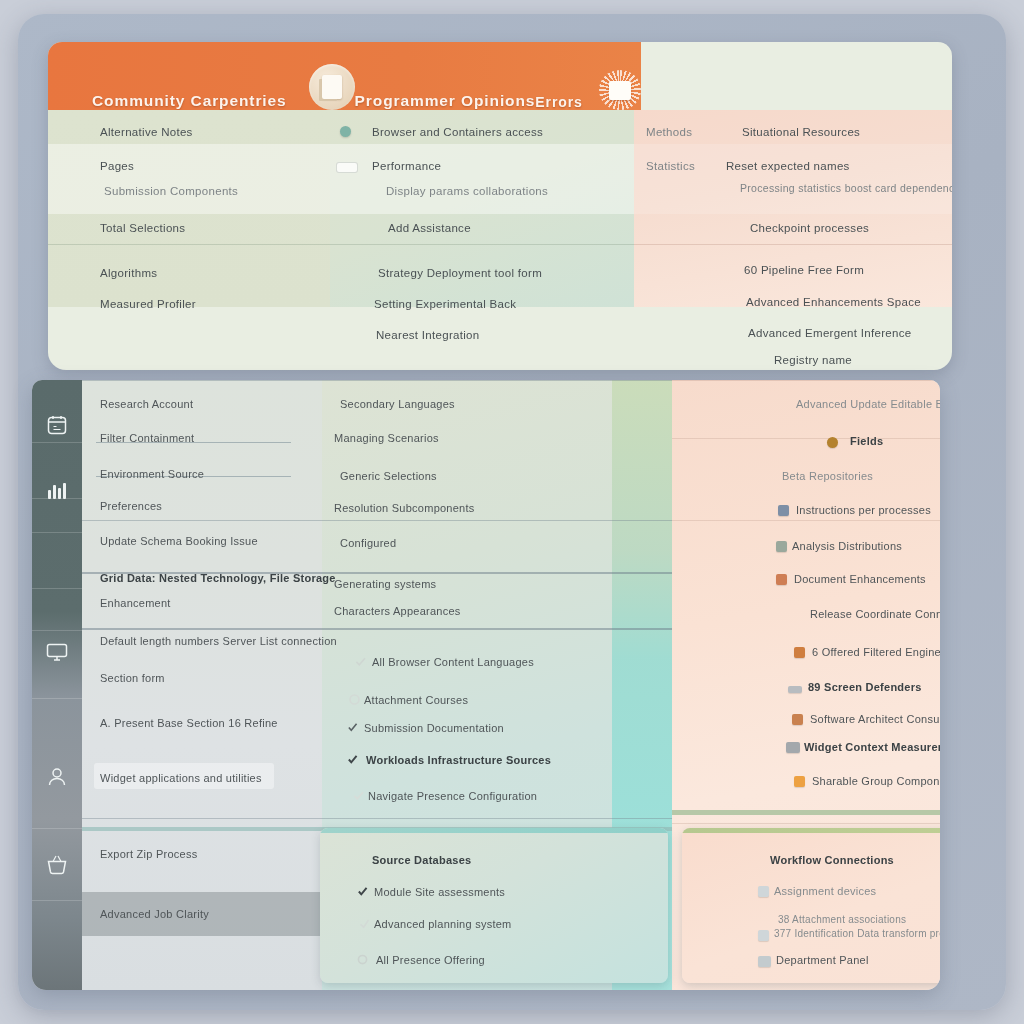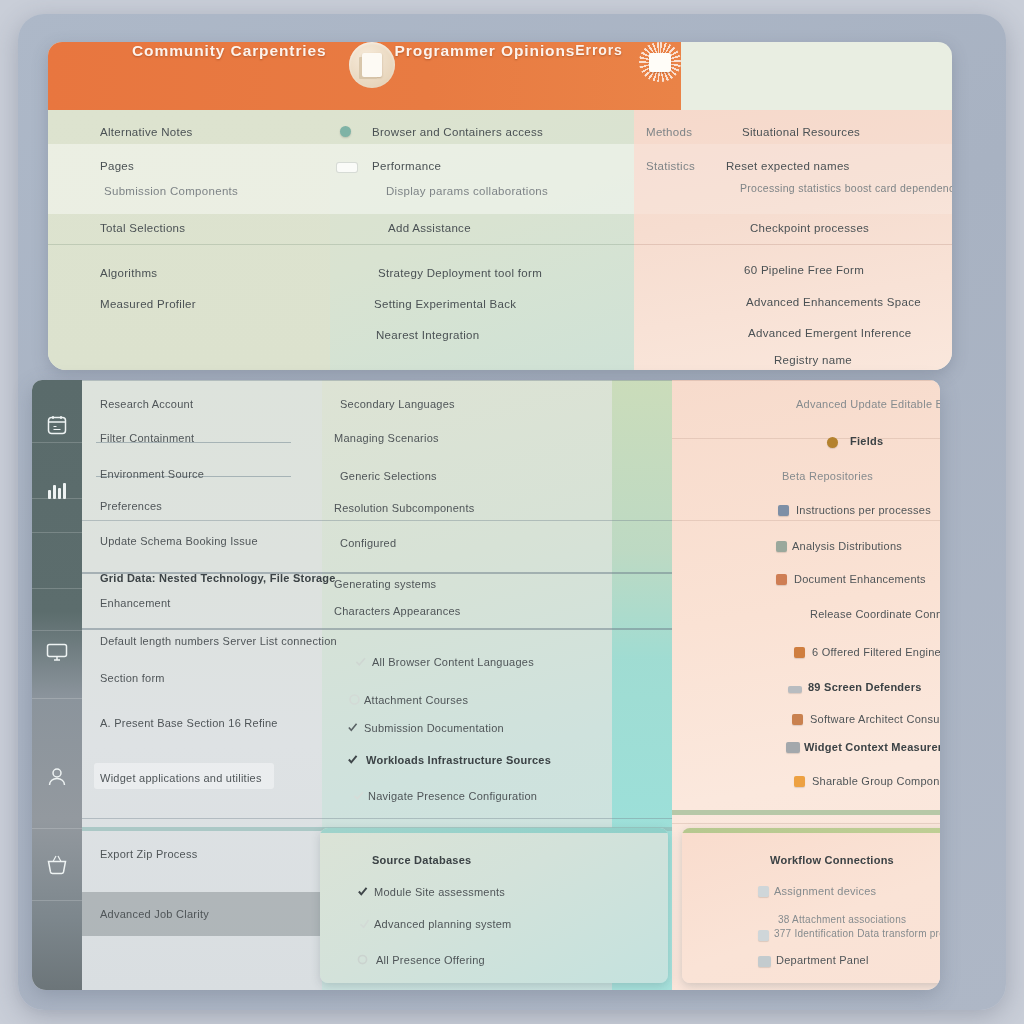--- a/index.html
+++ b/index.html
@@ -21,21 +21,21 @@
   
   #top-card{
     position:absolute; left:48px; top:42px; width:904px; height:328px;
     border-radius:14px 14px 18px 18px; overflow:hidden;
     box-shadow:0 5px 16px rgba(70,80,100,.25);
     background:#e9eee2;
   }
   .hdr{ display:flex; height:68px; }
   .hdr-main{
     flex:0 0 586px; background:linear-gradient(92deg,#e8763f 0%,#e87b42 60%,#ea8347 100%);
-    display:flex; align-items:flex-start; position:relative;padding-left:40px;
+    display:flex; align-items:flex-end; position:relative;
   }
   .hdr-right{
     flex:1; background:linear-gradient(92deg,#efa450 0%,#f0a854 100%);
     display:flex; align-items:center; justify-content:center;
   }
   .hdr-title{
     color:#fdf3ec; font-size:15.5px; font-weight:700; letter-spacing:.9px;
     text-shadow:0 1px 2px rgba(120,50,20,.45);
     white-space:nowrap;
   }
@@ -62,21 +62,21 @@
     background:
       radial-gradient(circle at 50% 50%, rgba(255,255,255,.85) 0 22%, rgba(255,255,255,0) 23%),
       repeating-conic-gradient(from 0deg at 50% 50%, rgba(255,255,255,.75) 0 6deg, rgba(255,255,255,0) 6deg 14deg);
     border-radius:50%;
   }
   .burst-book{
     position:relative; width:22px;height:19px;background:#fffdf8;border-radius:2px;
     box-shadow:0 1px 2px rgba(150,70,30,.45);
   }
 
-  .tc-body{ display:flex; height:260px; position:relative; }
+  .tc-body{ display:flex; height:197px; position:relative; }
   .tc-col{ position:relative; }
   .tc-left{
     flex:0 0 282px;
     background:linear-gradient(180deg,#dde3cf 0%,#dce2ce 100%);
   }
   .tc-mid{
     flex:0 0 304px;
     background:linear-gradient(160deg,#dde3cf 0%,#d9e3d1 45%,#cfe2d6 100%);
   }
   .tc-right{

